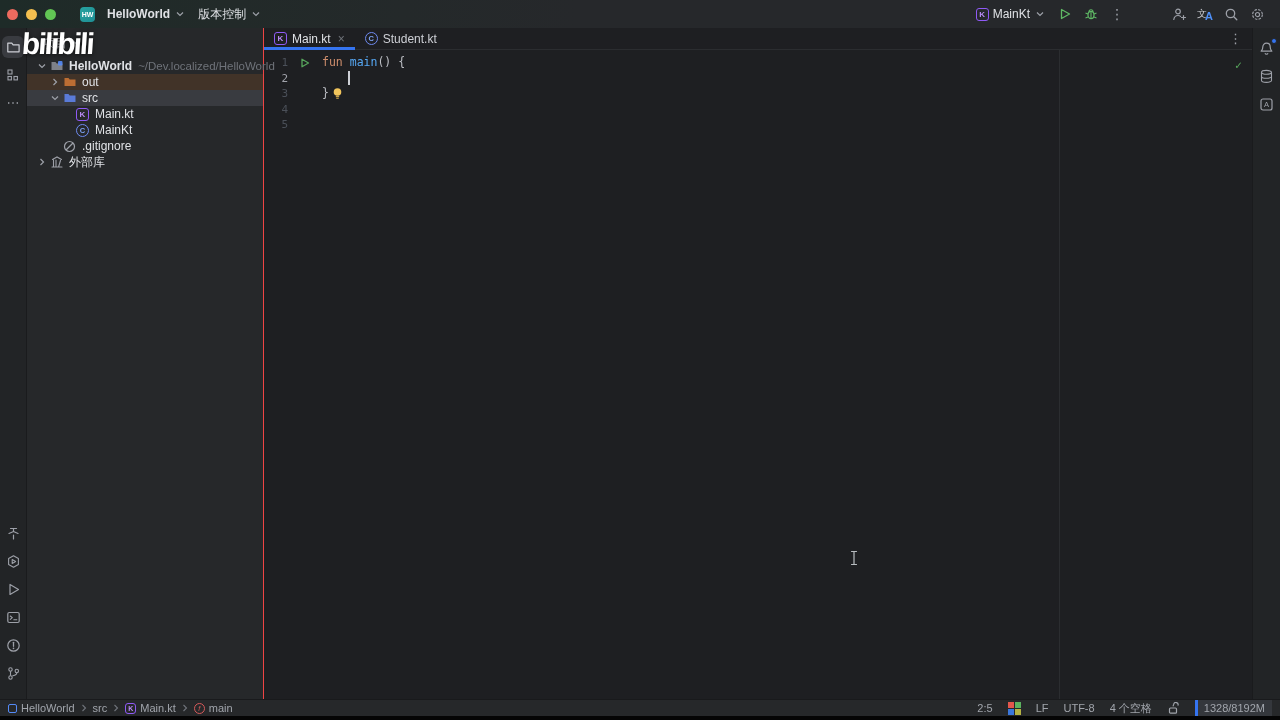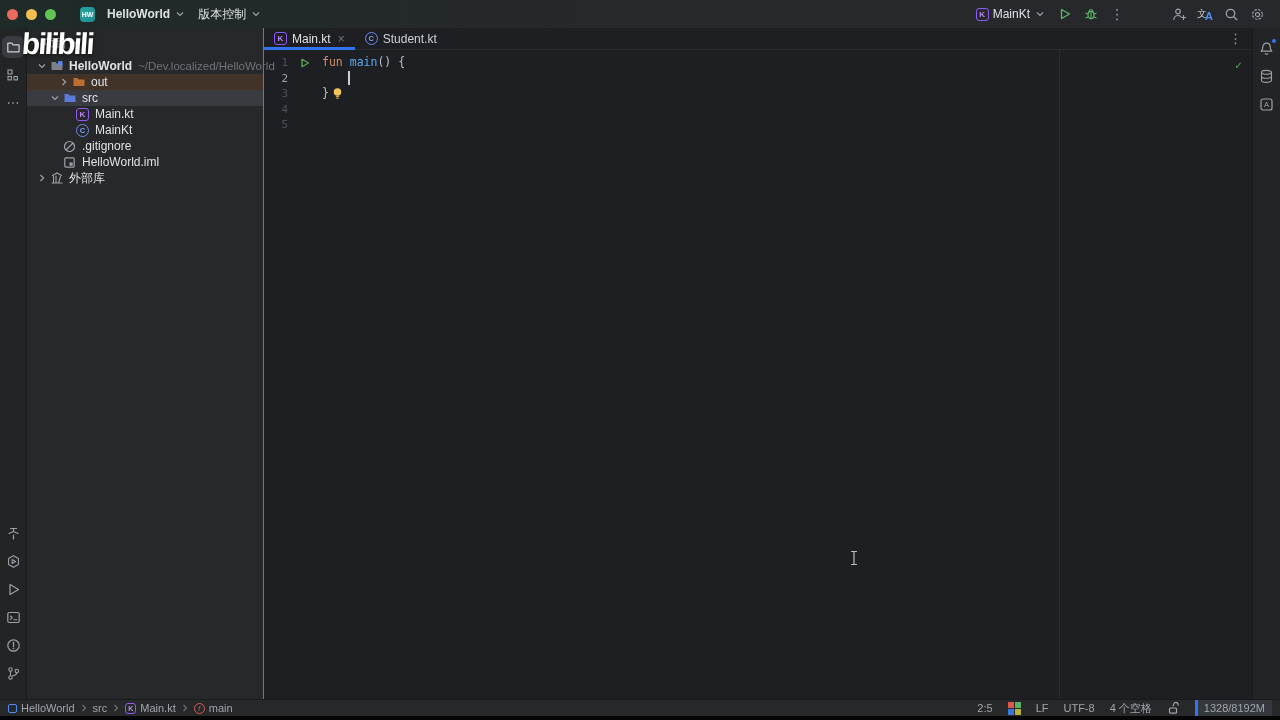--- a/index.html
+++ b/index.html
@@ -253,21 +253,21 @@
           <svg width="14" height="14" viewBox="0 0 14 14">
         <path d="M1.5 3h4l1.2 1.5h5.8V11h-11z" fill="#8E9199" opacity="0.85"></path>
         <rect x="8" y="2" width="4.5" height="4.5" rx="1" fill="#548AF7" opacity="0.9"></rect>
       </svg>
         </span>
       <b class="lbl">HelloWorld</b>
       <span class="pth">~/Dev.localized/HelloWorld</span>
     </div>
 
 
-    <div class="tree-row row-out" style="padding-left:30px">
+    <div class="tree-row row-out" style="padding-left:21px">
       <span class="cv">
           <svg width="10" height="10" viewBox="0 0 10 10">
             <path d="M3.5 2l3 3-3 3" fill="none" stroke="currentColor" stroke-width="1.2"></path>
           </svg>
         </span>
       <span class="ic">
           <svg width="14" height="14" viewBox="0 0 14 14">
             <path d="M1.5 3h4l1.2 1.5h5.8V11h-11z" fill="#BD6E33"></path>
           </svg>
         </span>
@@ -305,29 +305,20 @@
     <div class="tree-row" style="padding-left:35px">
       <span class="ic">
           <svg width="13" height="13" viewBox="0 0 13 13">
         <circle cx="6.5" cy="6.5" r="5" fill="none" stroke="#9DA0A8" stroke-width="1.2"></circle>
         <path d="M3 10l7-7" stroke="#9DA0A8" stroke-width="1.2"></path>
       </svg>
         </span>
       <span class="lbl">.gitignore</span>
     </div>
 
-    <div class="tree-row" style="padding-left:35px">
-      <span class="ic">
-          <svg width="13" height="13" viewBox="0 0 13 13">
-        <rect x="1.8" y="1.8" width="9.4" height="9.4" rx="1" fill="none" stroke="#9DA0A8" stroke-width="1.2"></rect>
-        <rect x="6.5" y="6.5" width="3.2" height="3.2" fill="#9DA0A8"></rect>
-      </svg>
-        </span>
-      <span class="lbl">HelloWorld.iml</span>
-    </div>
 
     <div class="tree-row" style="padding-left:8px">
       <span class="cv">
           <svg width="10" height="10" viewBox="0 0 10 10">
             <path d="M3.5 2l3 3-3 3" fill="none" stroke="currentColor" stroke-width="1.2"></path>
           </svg>
         </span>
       <span class="ic">
           <svg width="14" height="14" viewBox="0 0 14 14">
         <path d="M2 12h10M3.5 12V5M6 12V5M8.5 12l2-6.5M2.5 4.5L7 2l4.5 2.5" fill="none" stroke="#9DA0A8" stroke-width="1.1" stroke-linecap="round"></path>

